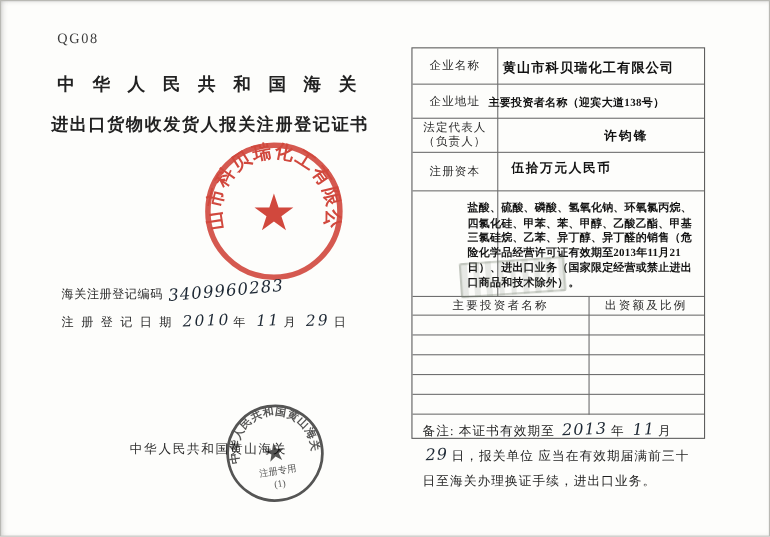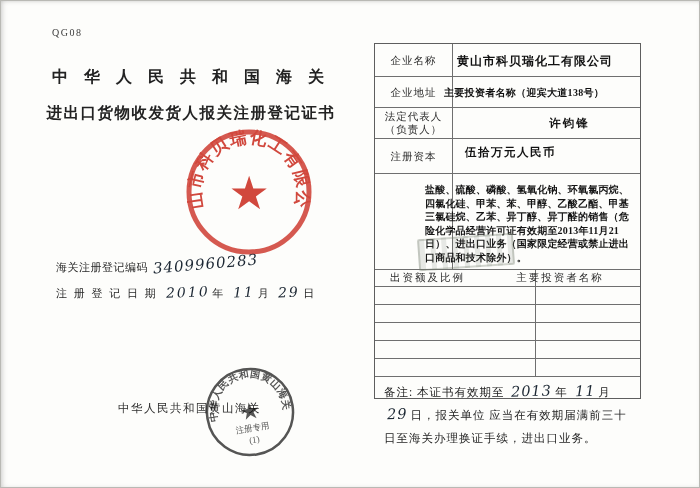--- a/index.html
+++ b/index.html
@@ -4,21 +4,21 @@
 <style>
   html,body{margin:0;padding:0;background:#e9e9e7;}
   #paper{
     position:relative; width:700px; height:488px; margin:0 auto;
     background:#fdfdfb; border:1px solid #b9b9b4; box-sizing:border-box;
     font-family:"Liberation Serif","DejaVu Serif",serif; color:#1e1e1e;
     overflow:hidden;
   }
   .abs{position:absolute;}
   
-  .form-code{left:51px; top:26px; font-size:10px; letter-spacing:1.5px; color:#3c3c3c;text-align:right;}
+  .form-code{left:51px; top:26px; font-size:13px; letter-spacing:1.5px; color:#3c3c3c;text-align:right;}
   .title1{left:18px; top:66px; width:344px; text-align:center; font-size:16px;
           font-weight:bold; letter-spacing:6px; color:#222; white-space:nowrap;}
   .title2{left:18px; top:102px; width:344px; text-align:center; font-size:15.5px;
           font-weight:bold; letter-spacing:1.5px; color:#222; white-space:nowrap;}
   .code-line{left:55px; top:258px; font-size:11px; letter-spacing:.5px; color:#2a2a2a; white-space:nowrap;}
   .date-line{left:55px; top:284px; font-size:11px; letter-spacing:2px; color:#2a2a2a; white-space:nowrap;}
   .issuer{left:117px; top:400px; font-size:11.5px; letter-spacing:1.5px; color:#2e2e2e; white-space:nowrap;}
   .hw{font-family:"DejaVu Serif",serif; font-style:italic; color:#1c2733;
       display:inline-block; transform:rotate(-3deg); font-size:14px; line-height:1;}
   .hw-code{font-size:15px; margin-left:5px; transform:rotate(-5deg) translateY(-2px); letter-spacing:1px;}
@@ -137,22 +137,22 @@
       <div class="flabel">注册资本</div>
       <div class="fvalue v-cap">伍拾万元人民币</div>
     </div>
 
     <div class="trow r5">
       <div class="fvalue v-scope">盐酸、硫酸、磷酸、氢氧化钠、环氧氯丙烷、四氯化硅、甲苯、苯、甲醇、乙酸乙酯、甲基三氯硅烷、乙苯、异丁醇、异丁醛的销售（危险化学品经营许可证有效期至2013年11月21日）、进出口业务（国家限定经营或禁止进出口商品和技术除外）。</div>
       <div class="faint-stamp"></div>
     </div>
 
     <div class="trow rhdr">
+      <div class="hdr-cell hdr-name" style="border-right:none;">主要投资者名称</div>
       <div class="hdr-cell hdr-amount">出资额及比例</div>
-      <div class="hdr-cell hdr-name" style="border-right:none;">主要投资者名称</div>
     </div>
 
     <div class="trow re1"></div>
     <div class="trow re2"></div>
     <div class="trow re3"></div>
     <div class="trow re4"></div>
     <div class="trow re5"></div>
 
     <div class="trow rremark">
       <div class="remark-text">

